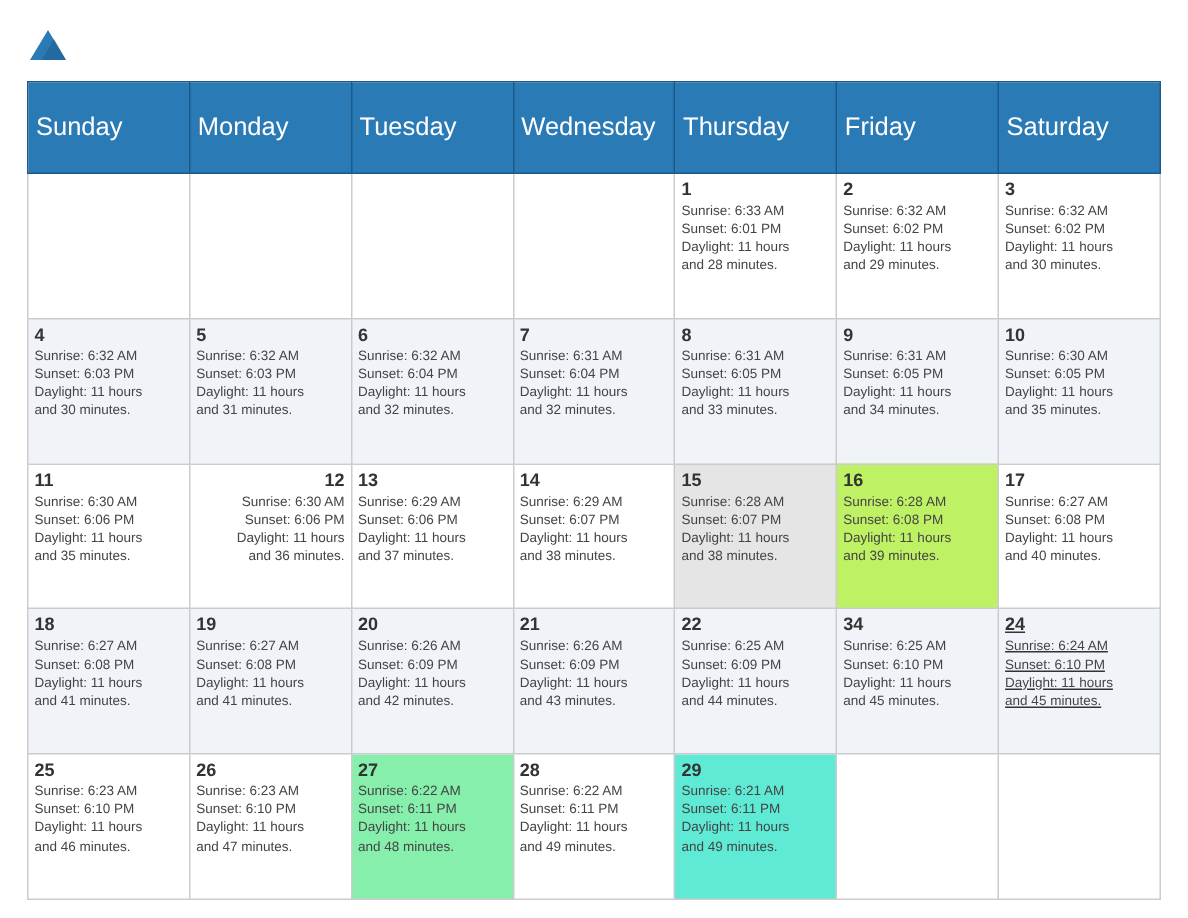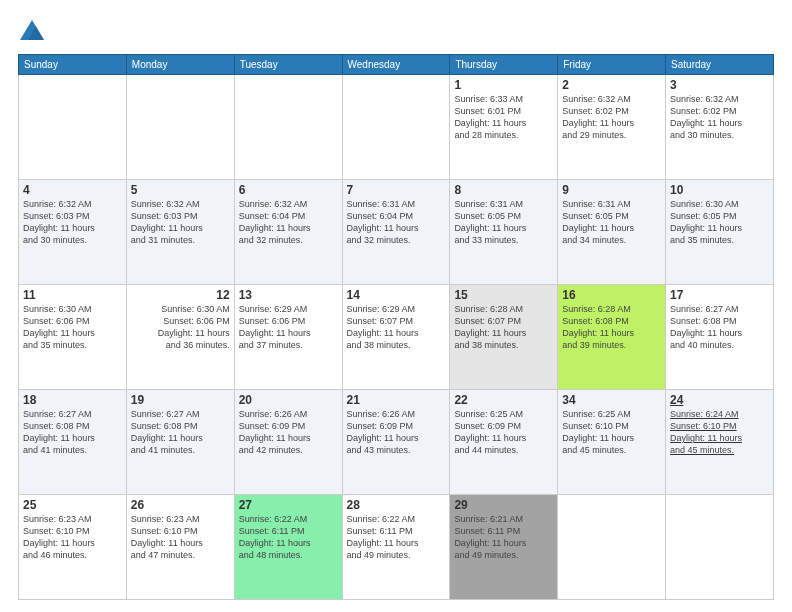--- a/index.html
+++ b/index.html
@@ -64,22 +64,22 @@
       flex: 1;
       border: 1px solid #ccc;
       border-collapse: collapse;
       width: 100%;
       table-layout: fixed;
     }
     .calendar th {
       background-color: #2a7ab5;
       color: white;
       text-align: left;
-      padding: 4px 5px;
-      font-size: 10px;
+      padding: 20px 5px;
+      font-size: 17px;
       border: 1px solid #1a5a8a;
       font-weight: normal;
     }
     .calendar td {
       border: 1px solid #ccc;
       vertical-align: top;
       padding: 3px 4px;
       font-size: 9.5px;
       color: #333;
       height: 88px;
@@ -344,21 +344,21 @@
 Daylight: 11 hours
 and 48 minutes.</div>
           </td>
           <td style="background: rgb(255, 255, 255);">
             <span class="day-num">28</span>
             <div class="day-info" style="white-space: pre-line;">Sunrise: 6:22 AM
 Sunset: 6:11 PM
 Daylight: 11 hours
 and 49 minutes.</div>
           </td>
-          <td style="background: #a3a3a3;">
+          <td style="background: #5eead4;">
             <span class="day-num">29</span>
             <div class="day-info" style="white-space: pre-line;">Sunrise: 6:21 AM
 Sunset: 6:11 PM
 Daylight: 11 hours
 and 49 minutes.</div>
           </td>
           <td class="empty-cell"></td>
           <td class="empty-cell"></td>
         </tr>
       </tbody>

